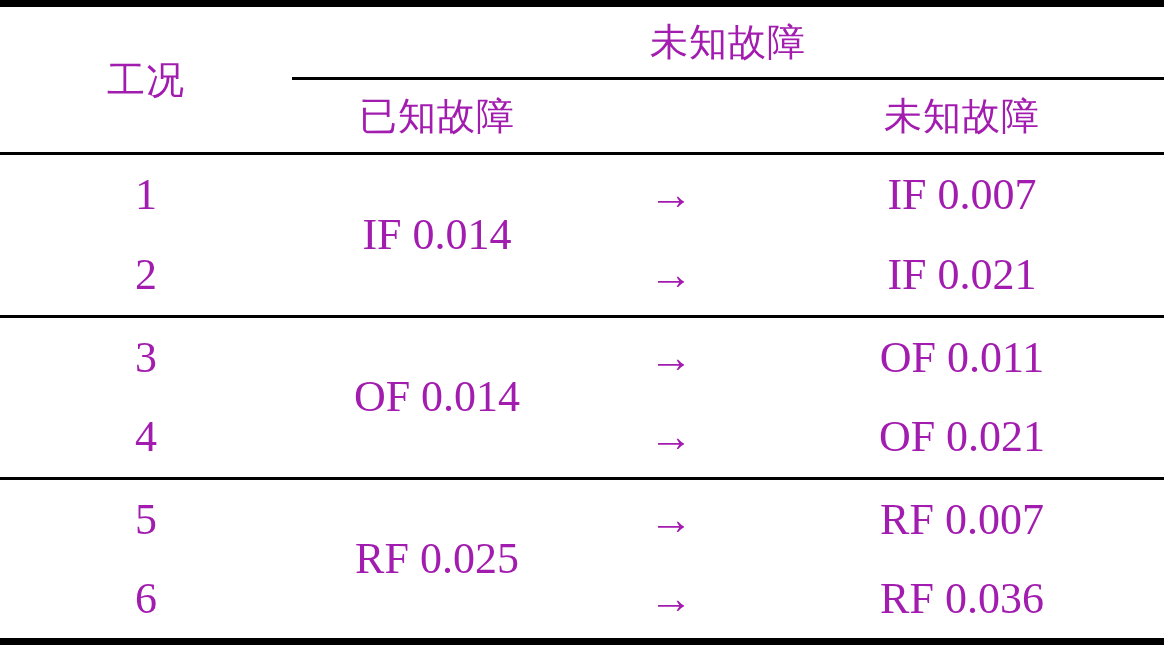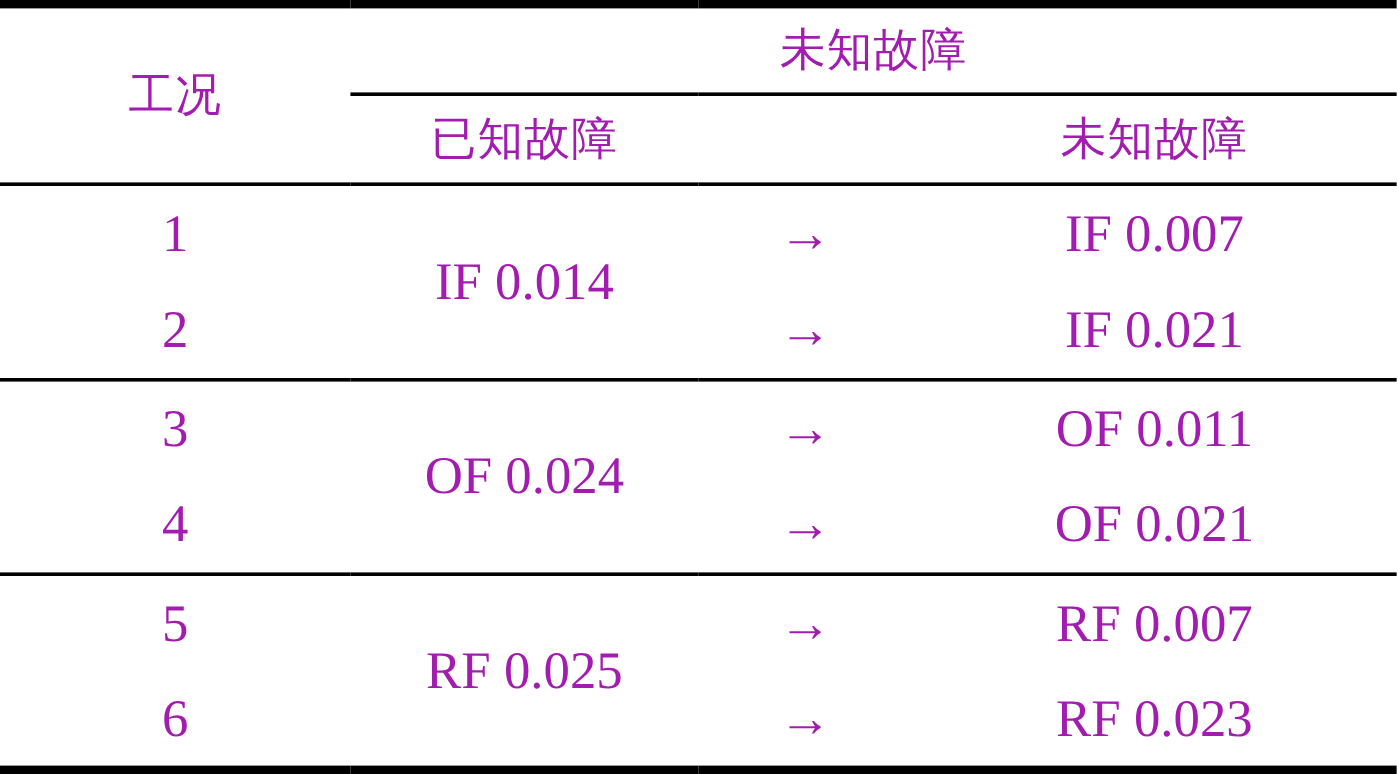--- a/index.html
+++ b/index.html
@@ -81,35 +81,35 @@
       <td class="val">IF 0.007</td>
     </tr>
     <tr>
       <td class="num gsep">2</td>
       <td class="arrow gsep">→</td>
       <td class="val gsep">IF 0.021</td>
     </tr>
 
     <tr>
       <td class="num">3</td>
-      <td rowspan="2" class="val gsep">OF 0.024</td>
+      <td rowspan="2" class="val gsep">OF 0.014</td>
       <td class="arrow">→</td>
       <td class="val">OF 0.011</td>
     </tr>
     <tr>
       <td class="num gsep">4</td>
       <td class="arrow gsep">→</td>
       <td class="val gsep">OF 0.021</td>
     </tr>
 
     <tr>
       <td class="num">5</td>
       <td rowspan="2" class="val">RF 0.025</td>
       <td class="arrow">→</td>
       <td class="val">RF 0.007</td>
     </tr>
     <tr>
       <td class="num">6</td>
       <td class="arrow">→</td>
-      <td class="val">RF 0.023</td>
+      <td class="val">RF 0.036</td>
     </tr>
   </tbody>
 </table>
 
 </body></html>

